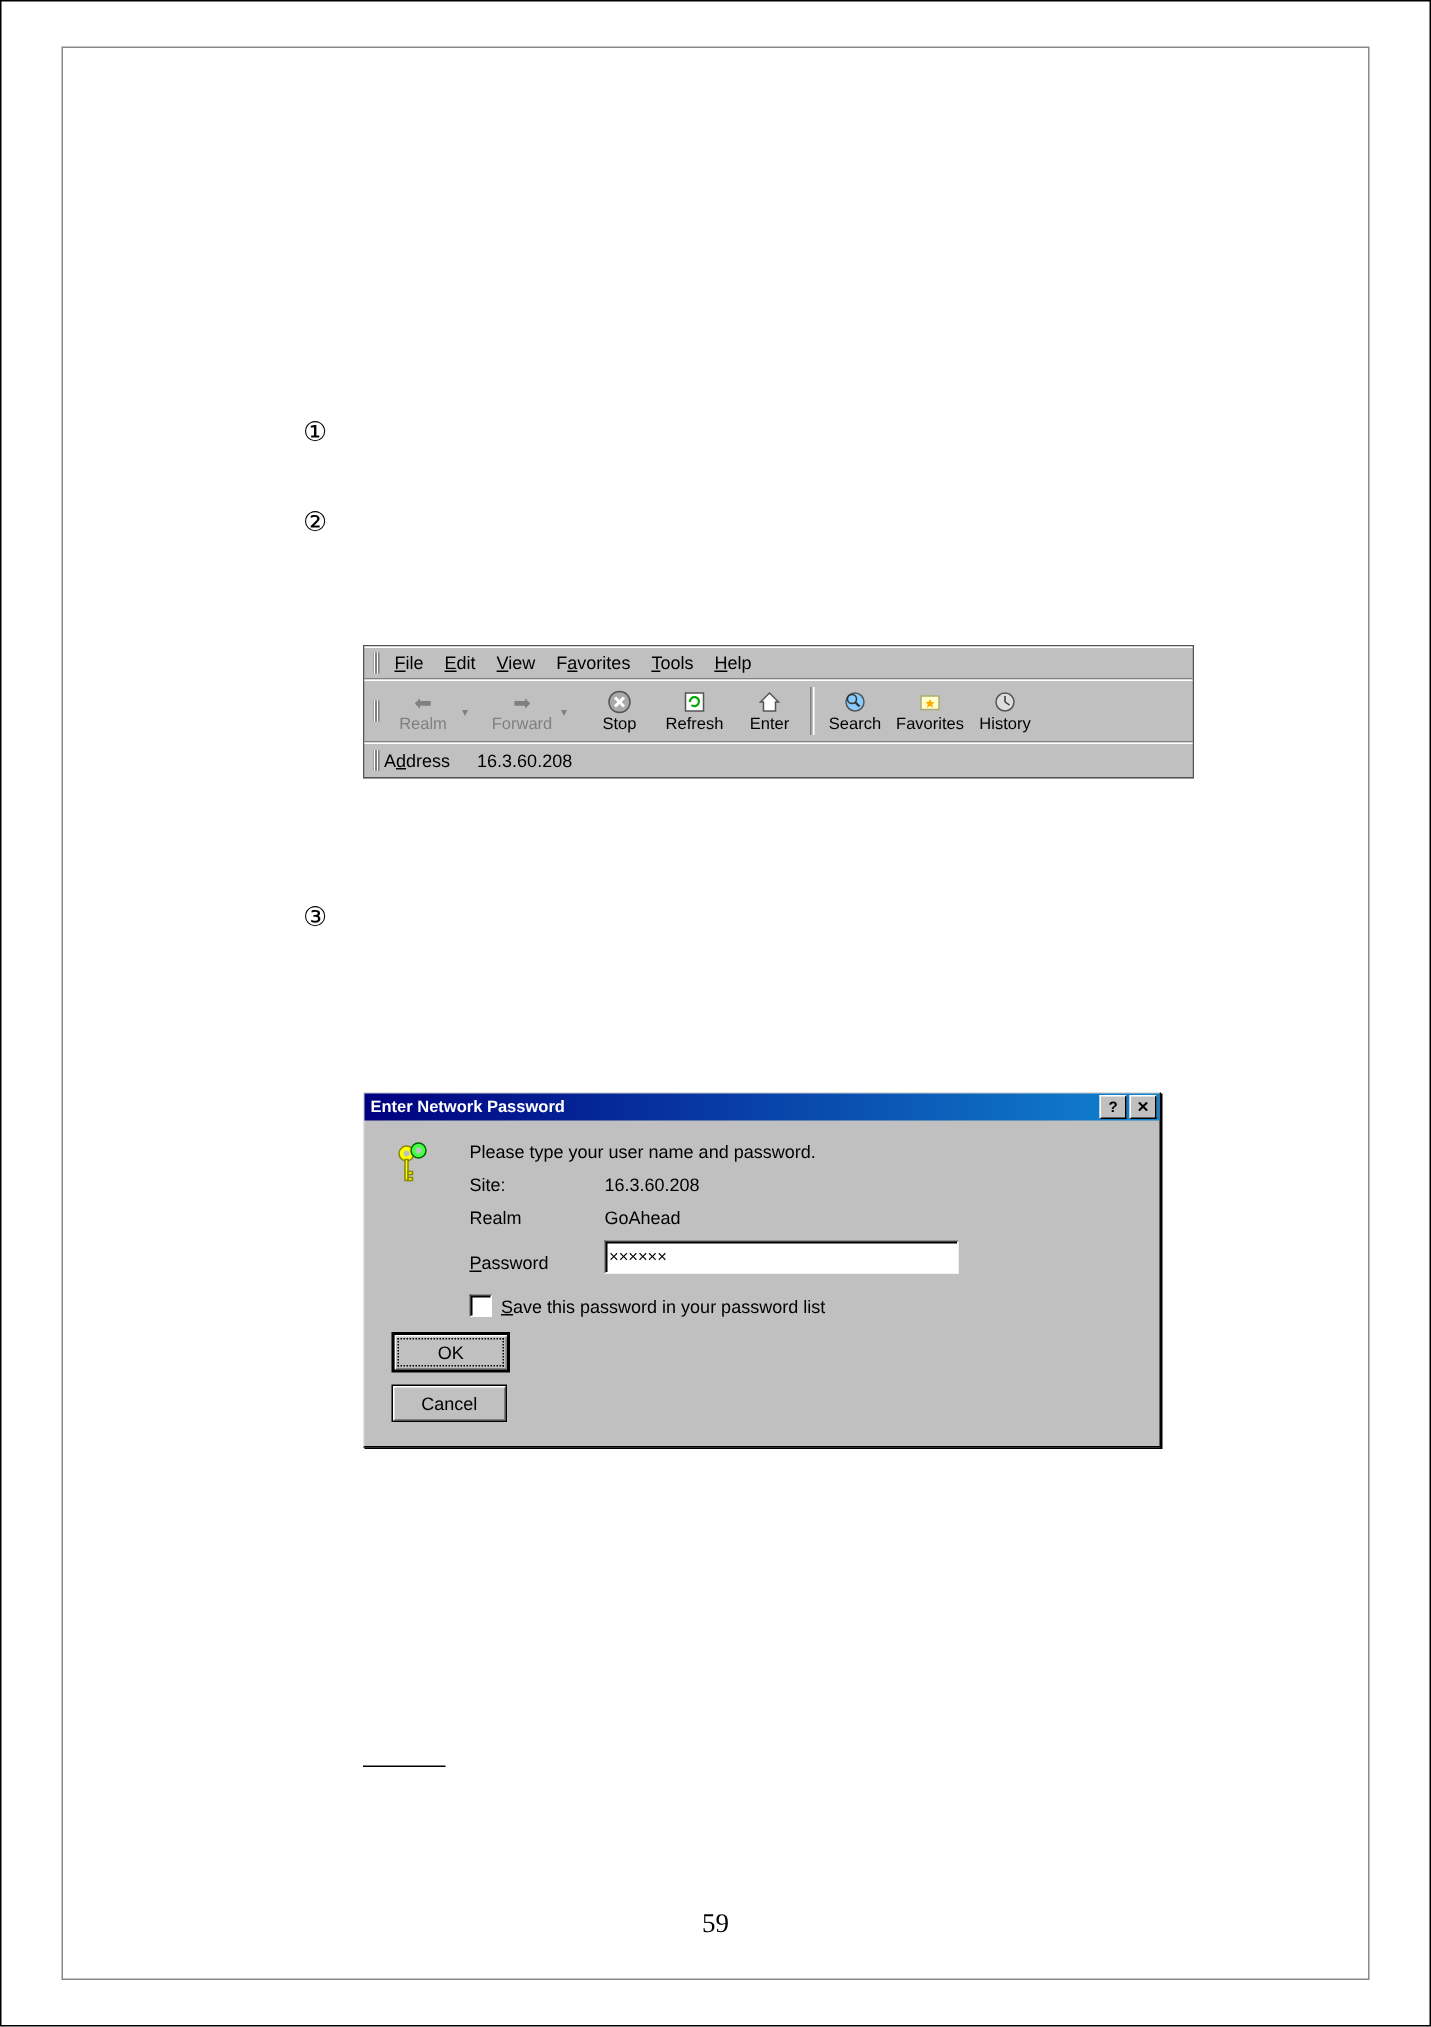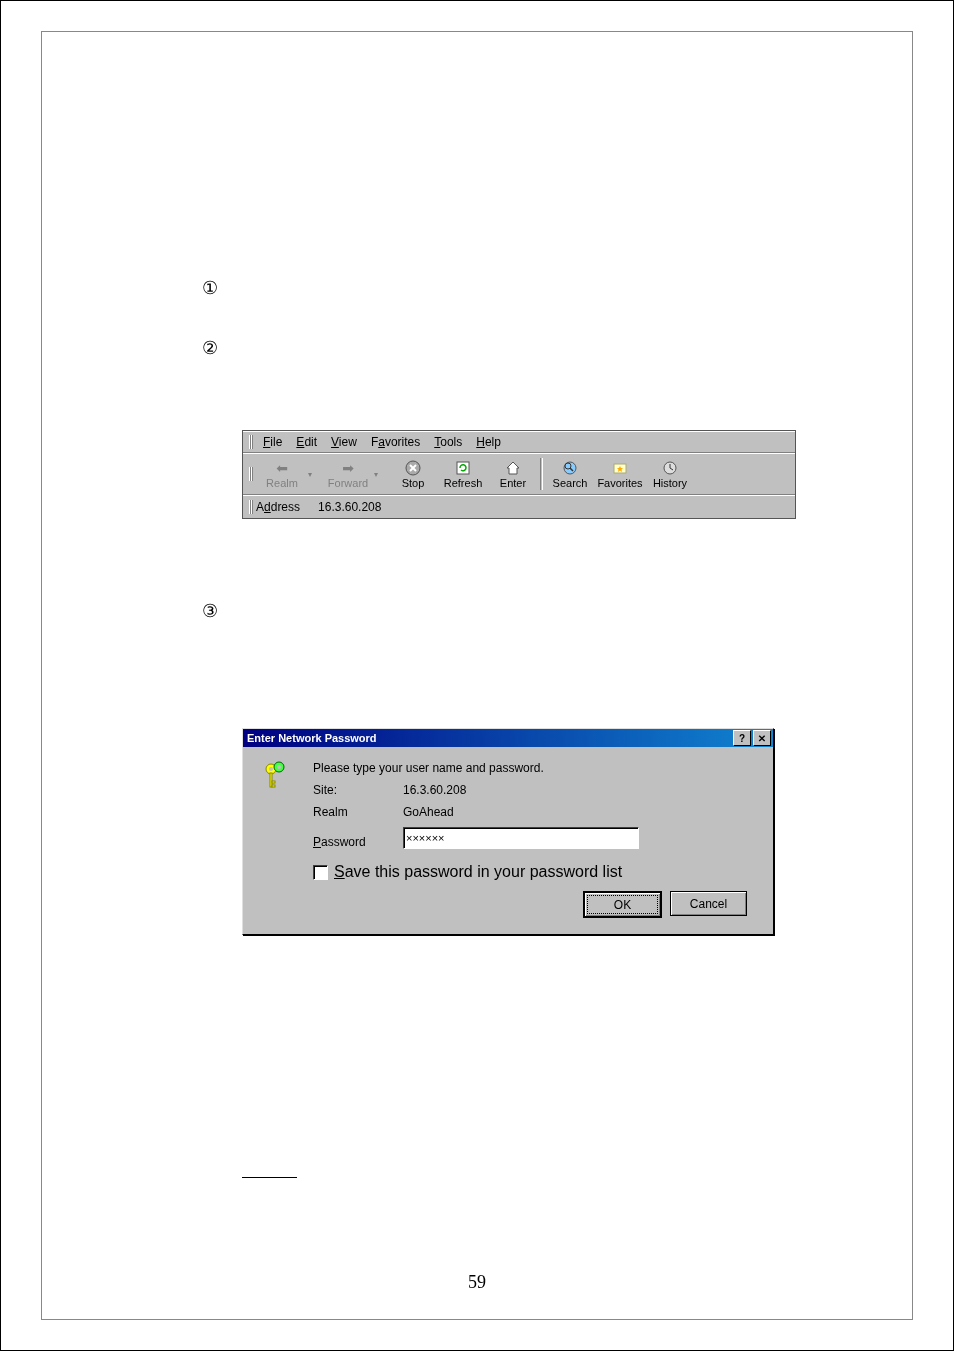--- a/index.html
+++ b/index.html
@@ -189,40 +189,41 @@
       border-bottom-color: #fff;
       background: #fff;
       font-size: 11px;
       padding-left: 2px;
       box-shadow: inset 1px 1px 0 #000;
     }
     .dlg-check-row {
       display: flex;
       align-items: center;
       margin: 6px 0 10px 52px;
-      font-size: 16px;
+      font-size: 12px;
     }
     .dlg-checkbox {
       width: 13px;
       height: 13px;
       background: #fff;
       border: 1px solid #808080;
       border-top-color: #404040;
       border-left-color: #404040;
       border-right-color: #fff;
       border-bottom-color: #fff;
       box-shadow: inset 1px 1px 0 #000;
       margin-right: 6px;
     }
     .dlg-btn-row {
       display: flex;
       justify-content: flex-end;
       gap: 8px;
       padding-right: 8px;
       padding-bottom: 4px;
+      flex-direction: column;
     }
     .dlg-btn {
       width: 75px;
       height: 23px;
       background: #c0c0c0;
       border: 1px solid #000;
       display: flex;
       align-items: center;
       justify-content: center;
       font-size: 12px;

